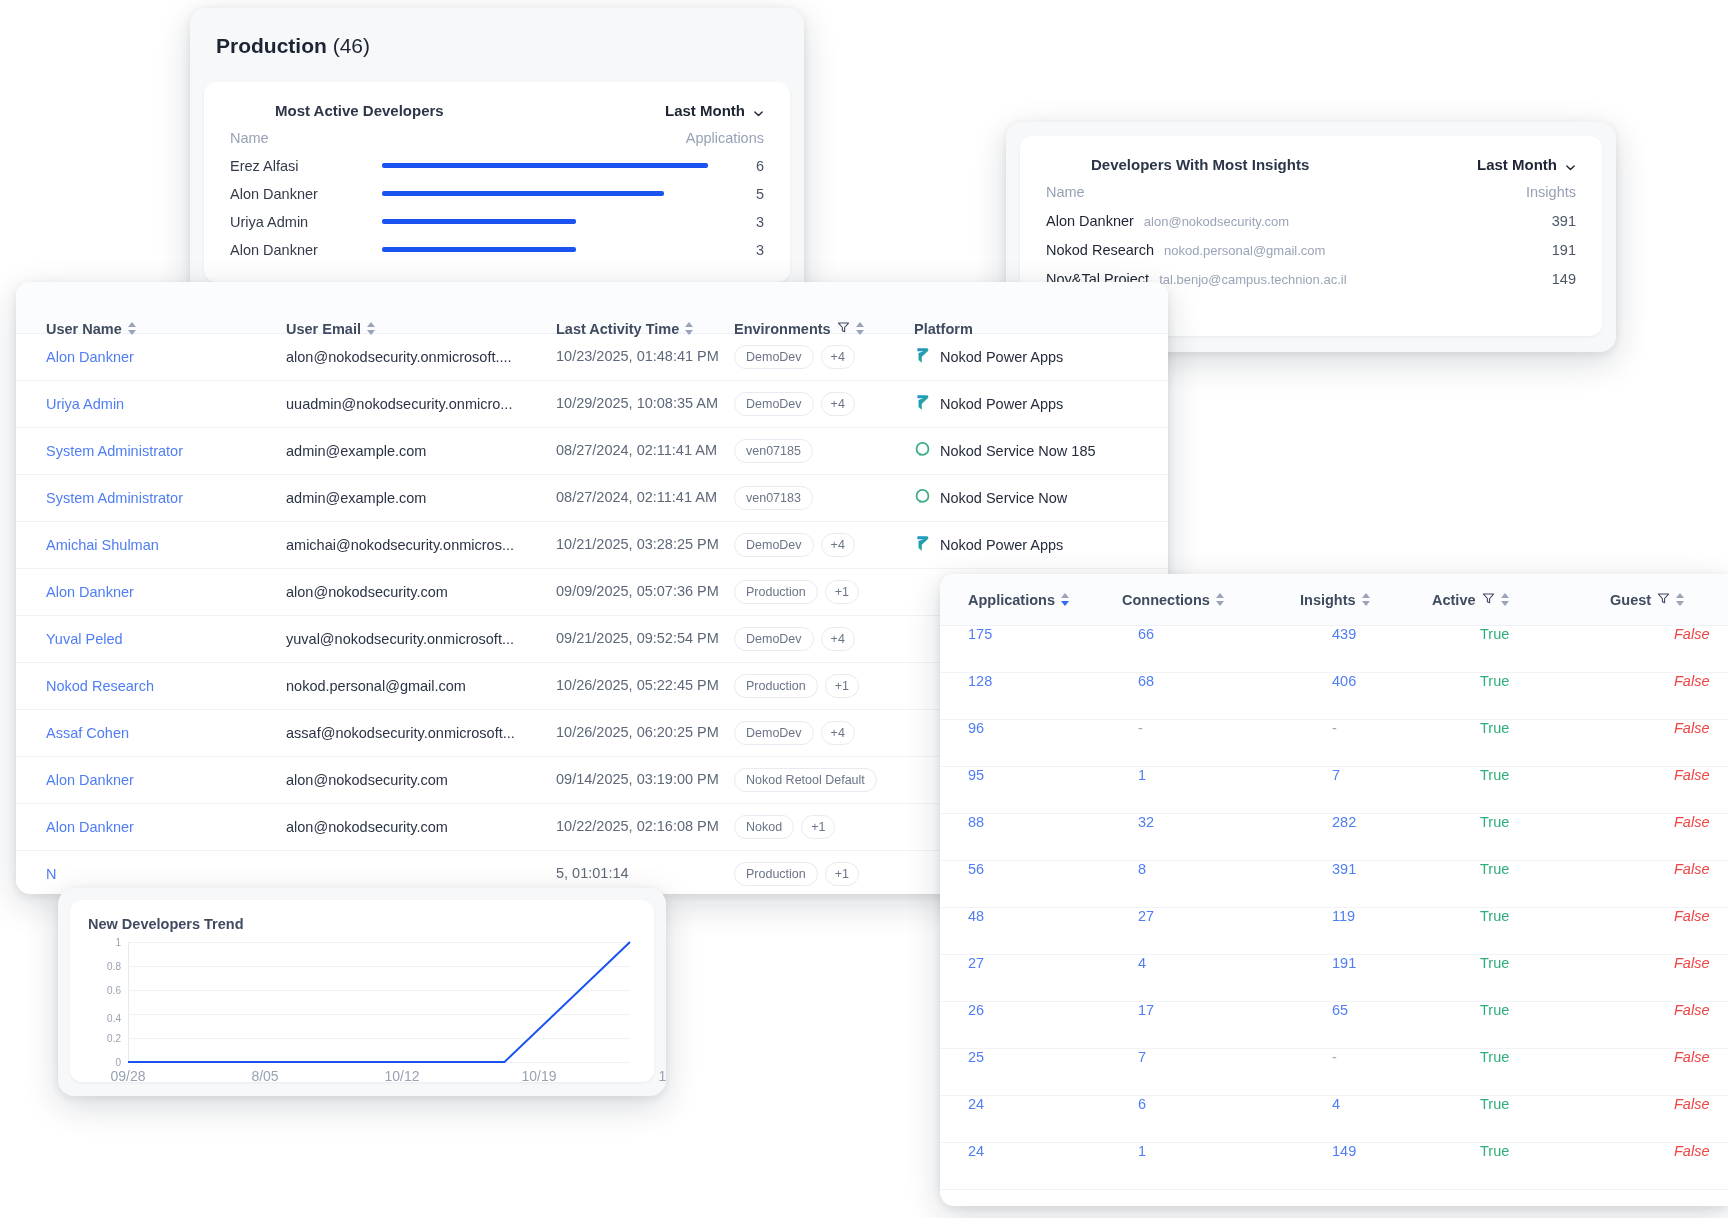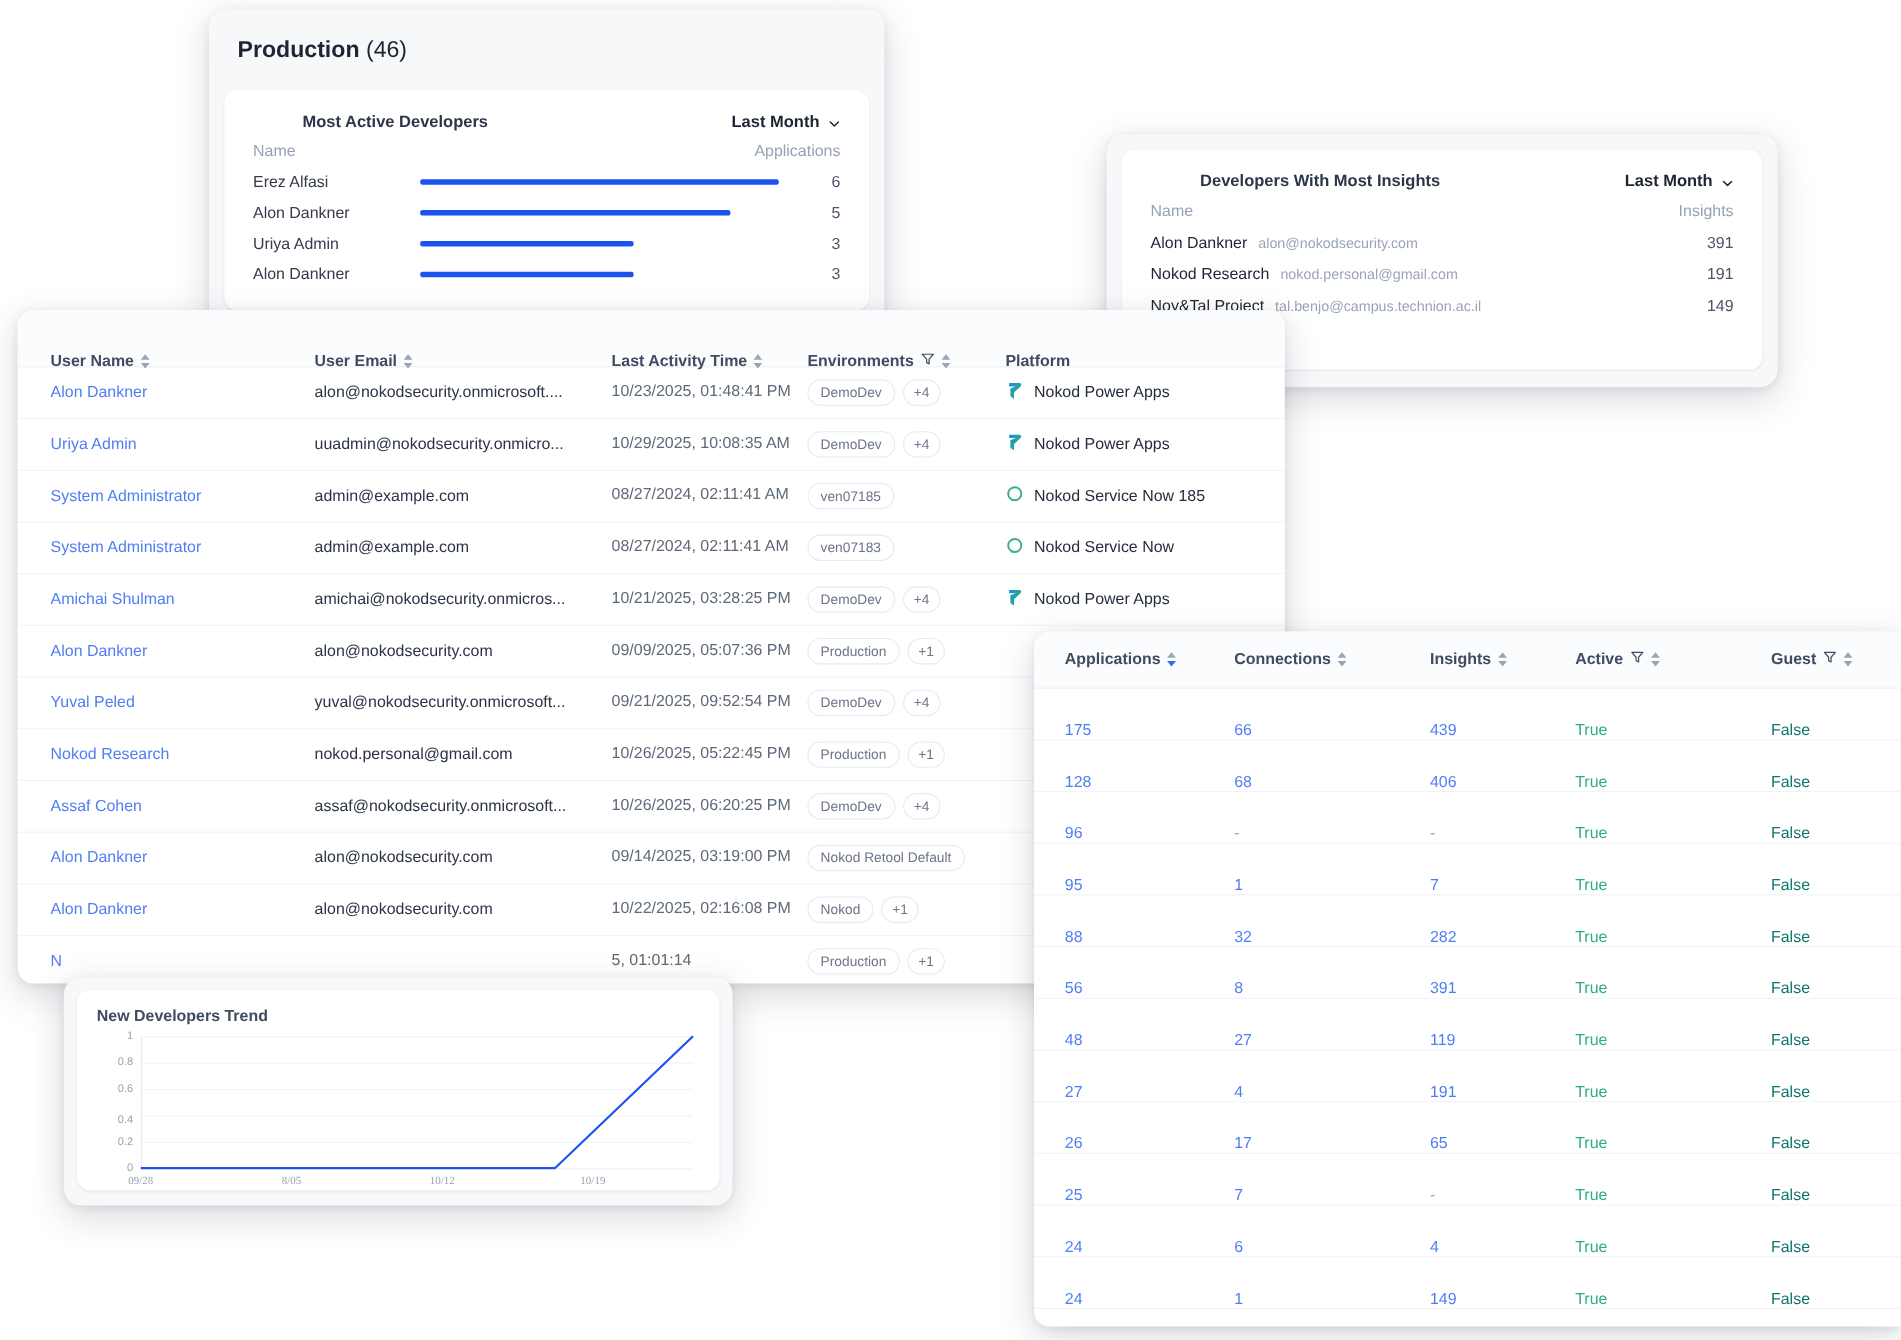--- a/index.html
+++ b/index.html
@@ -76,41 +76,41 @@
   .sorticon i { position: absolute; left: 0; width: 0; height: 0; border-left: 4px solid transparent; border-right: 4px solid transparent; }
   .sorticon i.up { top: 0; border-bottom: 5px solid #9aa4b7; }
   .sorticon i.dn { bottom: 0; border-top: 5px solid #9aa4b7; }
   .sorticon.active i.dn { border-top-color: #2f6bf3; }
 
   
   #metTable { left: 940px; top: 574px; width: 788px; height: 632px; background: #ffffff;
               border-radius: 14px 0 0 14px; }
   .mt-head { display: flex; background: #fbfcfd; height: 52px; align-items: center; border-bottom: 1px solid #eef1f5; }
   .mt-head > div { font-size: 14.5px; font-weight: 700; color: #404b60; display: flex; align-items: center; gap: 6px; }
-  .mt-row { display: flex; align-items: flex-end; height: 47px; border-bottom: 1px solid #f1f3f7; }
+  .mt-row { display: flex; align-items: flex-start; height: 47px; border-bottom: 1px solid #f1f3f7; gap: 16px; }
   .mt-row > div { font-size: 14.5px; }
   .m-app { flex: 0 0 182px; padding-left: 28px; }
   .m-con { flex: 0 0 178px; }
   .m-ins { flex: 0 0 132px; }
   .m-act { flex: 0 0 178px; }
   .m-gue { flex: 1 1 auto; }
   .num { color: #4f7df3; }
   .dash { color: #9aa4b7; }
   .tru { color: #2fae7a; }
-  .fal { color: #0f766e; }
+  .fal { color: #ef4444; font-style: italic; }
 
   
   #trendCard { left: 58px; top: 888px; width: 608px; height: 208px; }
   #trendCard .panel { margin: 12px 12px 0 12px; height: 182px; padding: 16px 18px 0 18px; }
   .trend-title { font-size: 14.5px; font-weight: 700; color: #404b60; }
   .plot { position: relative; margin-top: 10px; height: 120px; }
   .ytick { position: absolute; right: 100%; transform: translateY(-50%); padding-right: 7px;
            font-size: 10px; color: #98a2b3; white-space: nowrap; }
   .xtick { position: absolute; top: 100%; transform: translateX(-50%); padding-top: 6px;
-           font-size: 10px; color: #98a2b3; font-family: Liberation Serif, serif; }
+           font-size: 14px; color: #98a2b3; }
   .plotarea { position: absolute; left: 40px; right: 6px; top: 0; bottom: 0; }
   .grid { position: absolute; left: 0; right: 0; height: 1px; background: #f0f2f6; }
   .yaxis { position: absolute; left: 0; top: 0; bottom: 0; width: 1px; background: #e6e9ef; }
 </style>
 </head>
 <body>
 
 <div id="stage">
 
   <div class="card" id="devCard">

